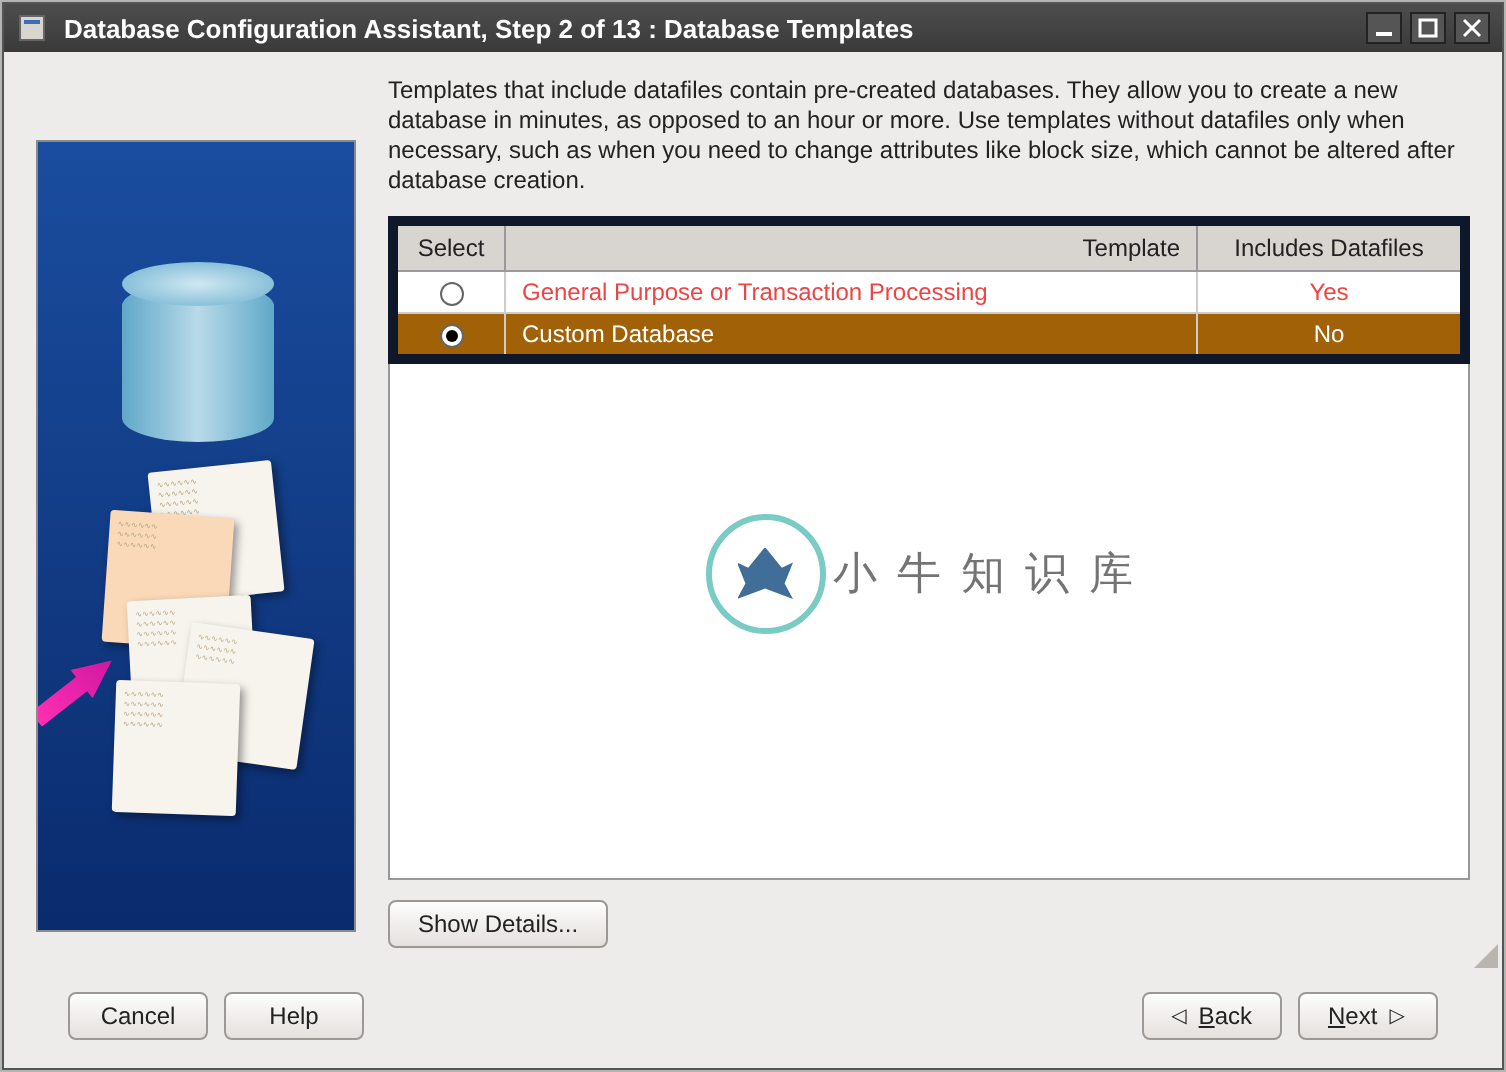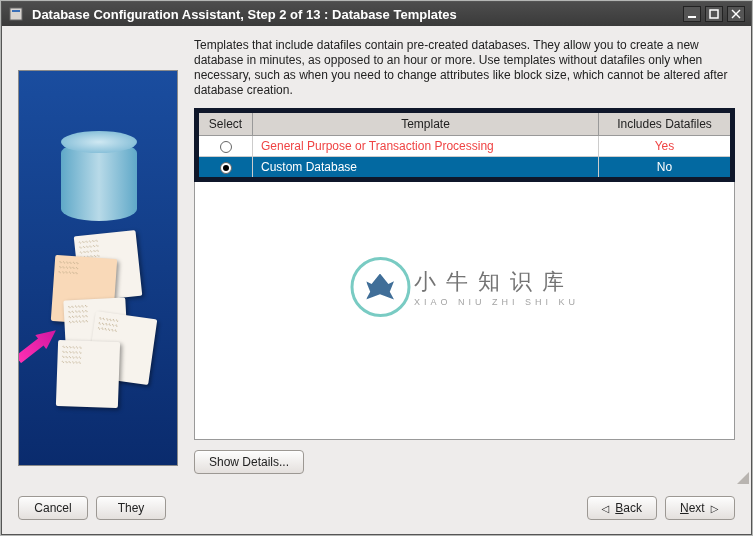--- a/index.html
+++ b/index.html
@@ -132,35 +132,35 @@
   .template-table {
     border: 5px solid #0f172a;
     border-collapse: collapse;
     width: 100%;
     background: white;
   }
   .template-table th {
     background: #d8d4d0;
     border: 1px solid #999;
     padding: 4px 8px;
-    text-align: center;
+    text-align: right;
     font-weight: normal;
     color: #222;
     font-size: 12px;
   }
   .template-table td {
     border: 1px solid #ccc;
     padding: 3px 8px;
     font-size: 12px;
     color: #ef4444;
   }
   .template-table th.col-select, .template-table td.col-select { width: 56px; text-align: center; }
   .template-table th.col-includes, .template-table td.col-includes { width: 134px; text-align: center; }
   .template-table tr.selected td {
-    background: #0369a1;
+    background: #a16207;
     color: white;
     margin-left: 31px;
   }
   .radio {
     display: inline-block;
     width: 12px; height: 12px;
     border: 1px solid #666;
     border-radius: 50%;
     background: white;
     position: relative;
@@ -224,21 +224,21 @@
     font-size: 12px;
     color: #222;
     cursor: pointer;
     box-shadow: 0 1px 0 rgba(255,255,255,0.6) inset;
     min-width: 70px;
     text-align: center;
   }
   .footer {
     display: flex;
     align-items: center;
-    padding: 10px 16px 14px;
+    padding: 10px 32px 14px;
     gap: 8px;
   }
   .footer .spacer { flex: 1; }
   .nav-btn {
     display: inline-flex;
     align-items: center;
     gap: 6px;
   }
   .nav-btn .chev {
     font-size: 10px;
@@ -331,36 +331,35 @@
               <td class="col-includes">No</td>
             </tr>
           </tbody>
         </table>
 
         <div class="whitespace">
           <div class="watermark">
             <div class="wm-logo"></div>
             <div class="wm-text">
               <div class="wm-cn">小牛知识库</div>
-              <div class="wm-en">XIAO NIU ZHI SHI KU</div>
             </div>
           </div>
         </div>
 
         <div class="show-details-row">
           <button class="btn">Show Details...</button>
         </div>
       </div>
     </div>
     <div class="corner-resize"></div>
   </div>
 
   <div class="footer">
     <button class="btn">Cancel</button>
-    <button class="btn">They</button>
+    <button class="btn">Help</button>
     <div class="spacer"></div>
     <button class="btn nav-btn">
       <span class="chev">◁</span>
       <span><span class="underline-key">B</span><span>ack</span></span>
     </button>
     <button class="btn nav-btn">
       <span><span class="underline-key">N</span><span>ext</span></span>
       <span class="chev">▷</span>
     </button>
   </div>

